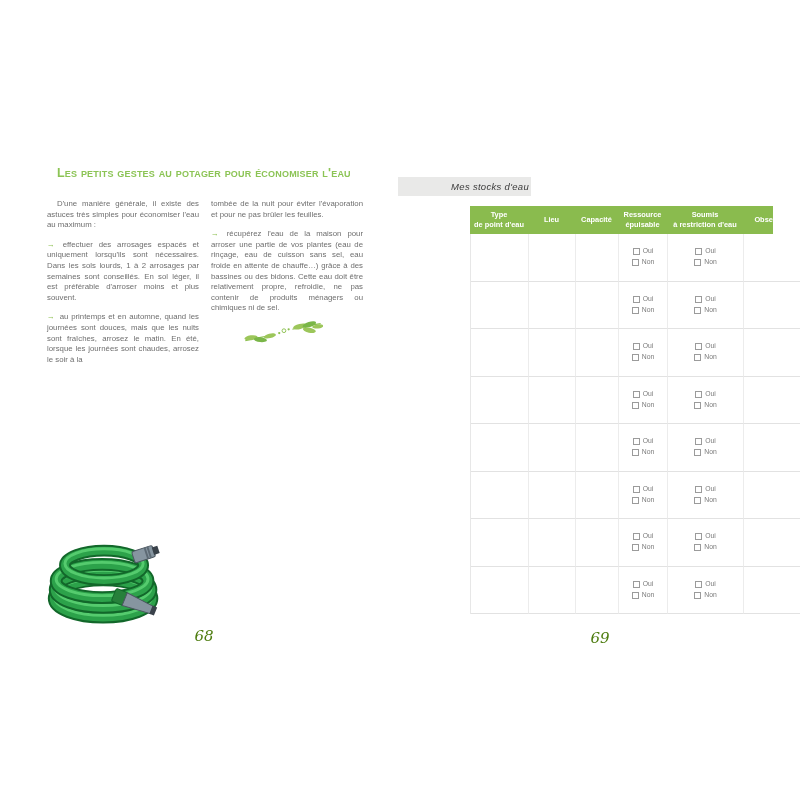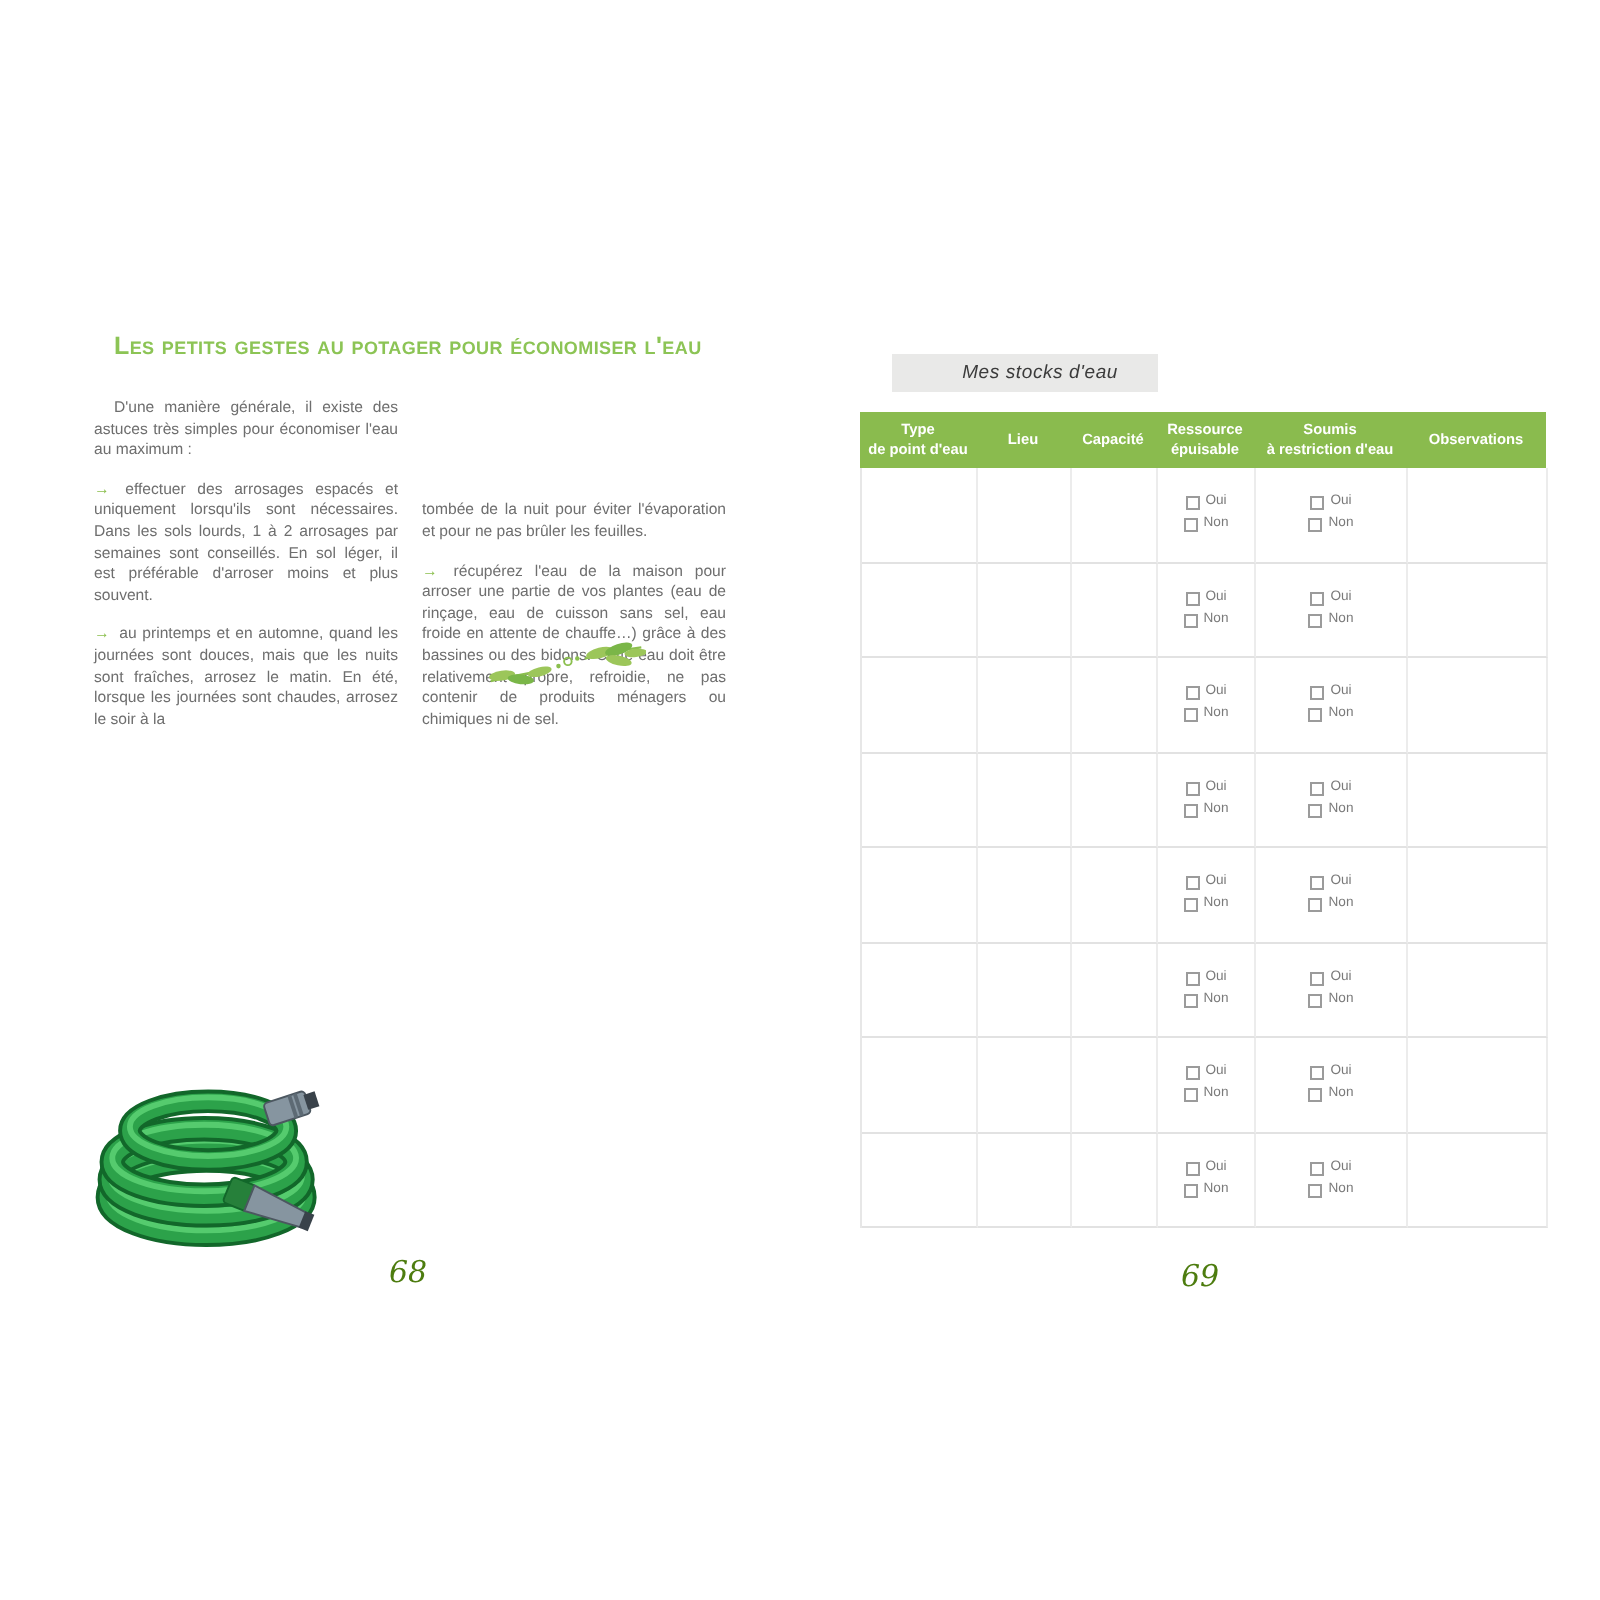--- a/index.html
+++ b/index.html
@@ -3,43 +3,43 @@
 <meta charset="utf-8">
 <style>
   html,body{margin:0;padding:0;background:#ffffff;}
   .canvas{position:relative;width:800px;height:800px;background:#ffffff;overflow:hidden;
           font-family:"Liberation Sans",sans-serif;}
 
   
   .title{position:absolute;left:47px;top:166px;width:330px;margin:0;
          font-variant:small-caps;font-weight:700;font-size:12.5px;letter-spacing:.2px;
          color:#8cc455;padding-left:10px;}
-  .columns{position:absolute;left:47px;top:199px;width:316px;display:flex;gap:12px;align-items:flex-end;}
+  .columns{position:absolute;left:47px;top:199px;width:316px;display:flex;gap:12px;}
   .col{width:152px;}
   .col p{margin:0 0 9px 0;font-size:7.8px;line-height:10.6px;color:#6e6e6e;
          text-align:justify;hyphens:auto;}
   .col p.indent{text-indent:10px;}
   .arrow{color:#8bbf4e;font-weight:700;margin-right:2px;}
 
   .ornament{position:absolute;left:243px;top:318px;width:80px;height:32px;}
   .hose{position:absolute;left:47px;top:536px;width:118px;height:88px;}
 
   .pnum{position:absolute;width:50px;text-align:center;
         font-family:"DejaVu Serif",serif;font-style:italic;font-size:15px;color:#4d7c0f;}
   .pnum-left{left:179px;top:627px;}
   .pnum-right{left:575px;top:629px;}
 
   
   .label-bar{position:absolute;left:398px;top:177px;width:133px;height:19px;
              background:#e9e9e8;display:flex;align-items:center;justify-content:flex-end;
-             padding-right:20px;box-sizing:border-box;margin-left:48px;}
+             padding-right:2px;box-sizing:border-box;}
   .label-bar span{font-style:italic;font-size:9.5px;color:#3b3b3b;letter-spacing:.3px;}
 
   .table{position:absolute;left:430px;top:206px;width:343px;}
-  .thead,.tbody{display:grid;grid-template-columns:58px 47px 43px 49px 76px 70px;}
+  .thead,.tbody{display:grid;grid-template-columns:58px 47px 43px 49px 76px 70px;margin-left:40px;}
   .thead{background:#8abb4e;}
   .th{height:28px;display:flex;align-items:center;justify-content:center;text-align:center;
       color:#ffffff;font-size:7.4px;font-weight:700;line-height:1.3;padding:0 2px;
       box-sizing:border-box;}
   .tbody{border-left:1px solid #e7e7e7;}
   .td{height:47.5px;box-sizing:border-box;border-right:1px solid #ececec;
       border-bottom:1px solid #e2e2e2;display:flex;flex-direction:column;
       align-items:center;justify-content:center;gap:4px;background:#ffffff;}
   .cbrow{display:flex;align-items:center;gap:3px;cursor:pointer;}
   .cbbox{width:5px;height:5px;border:1px solid #9b9b9b;display:inline-block;background:#fff;}

